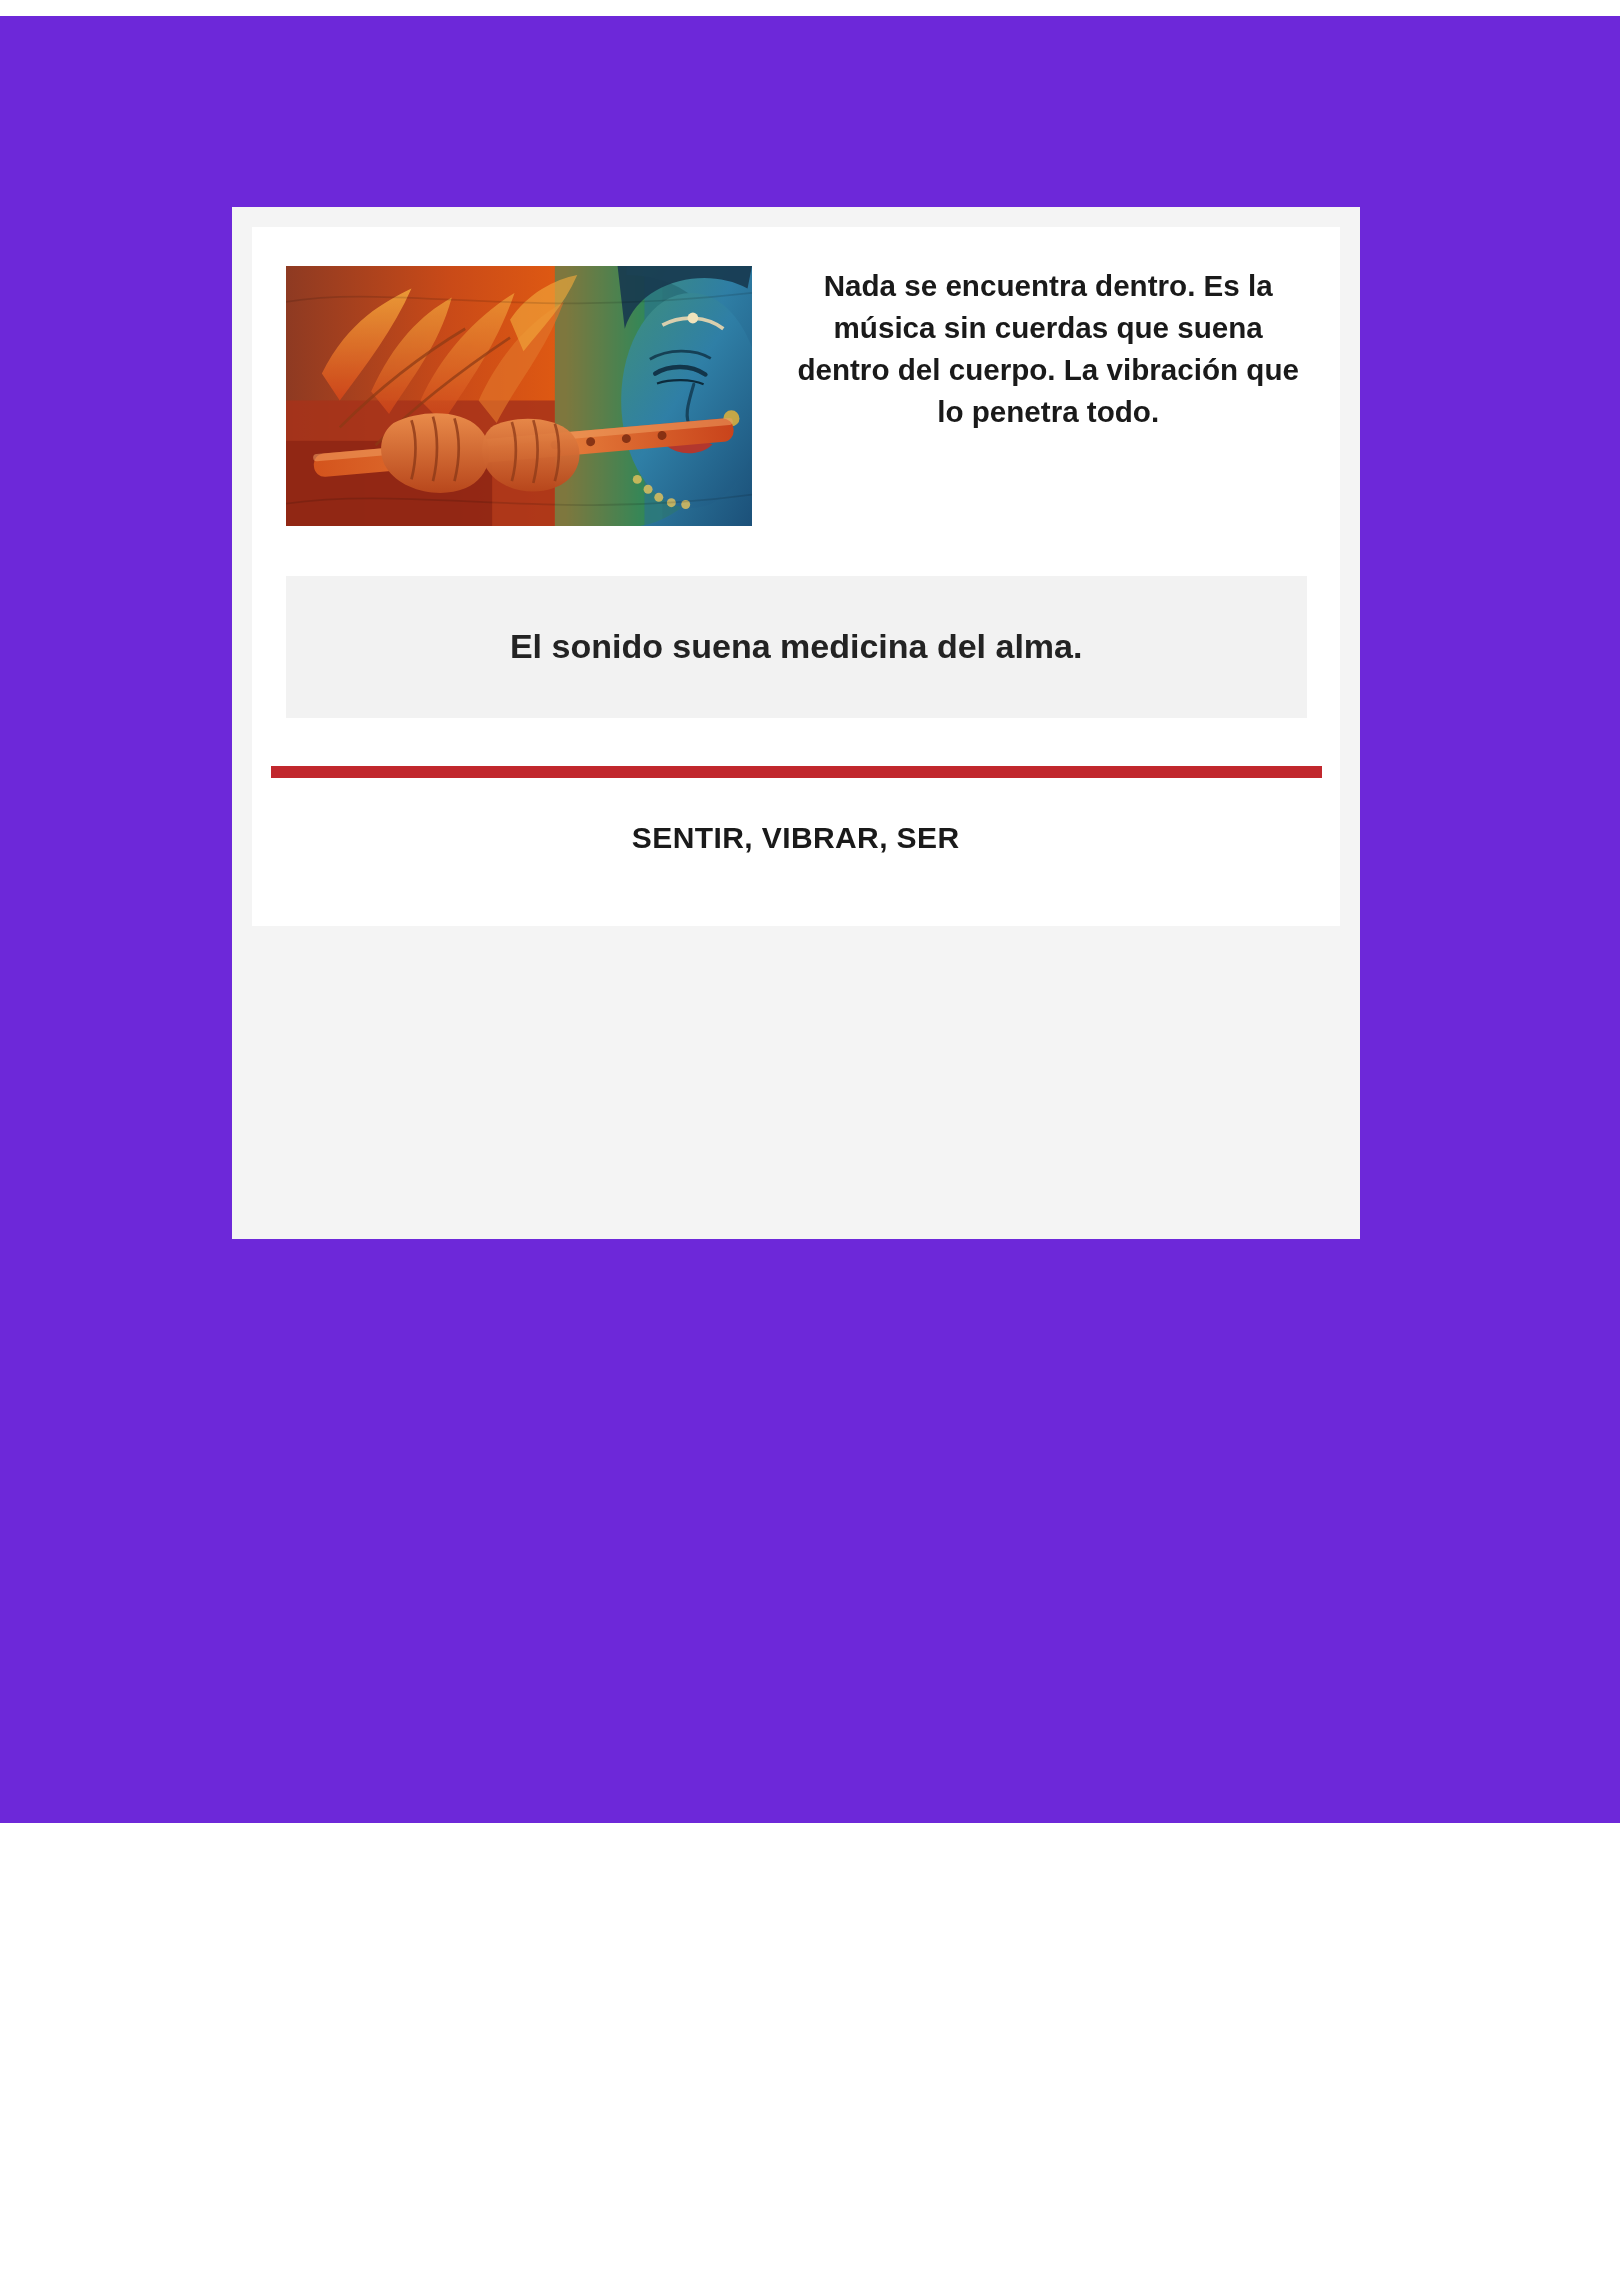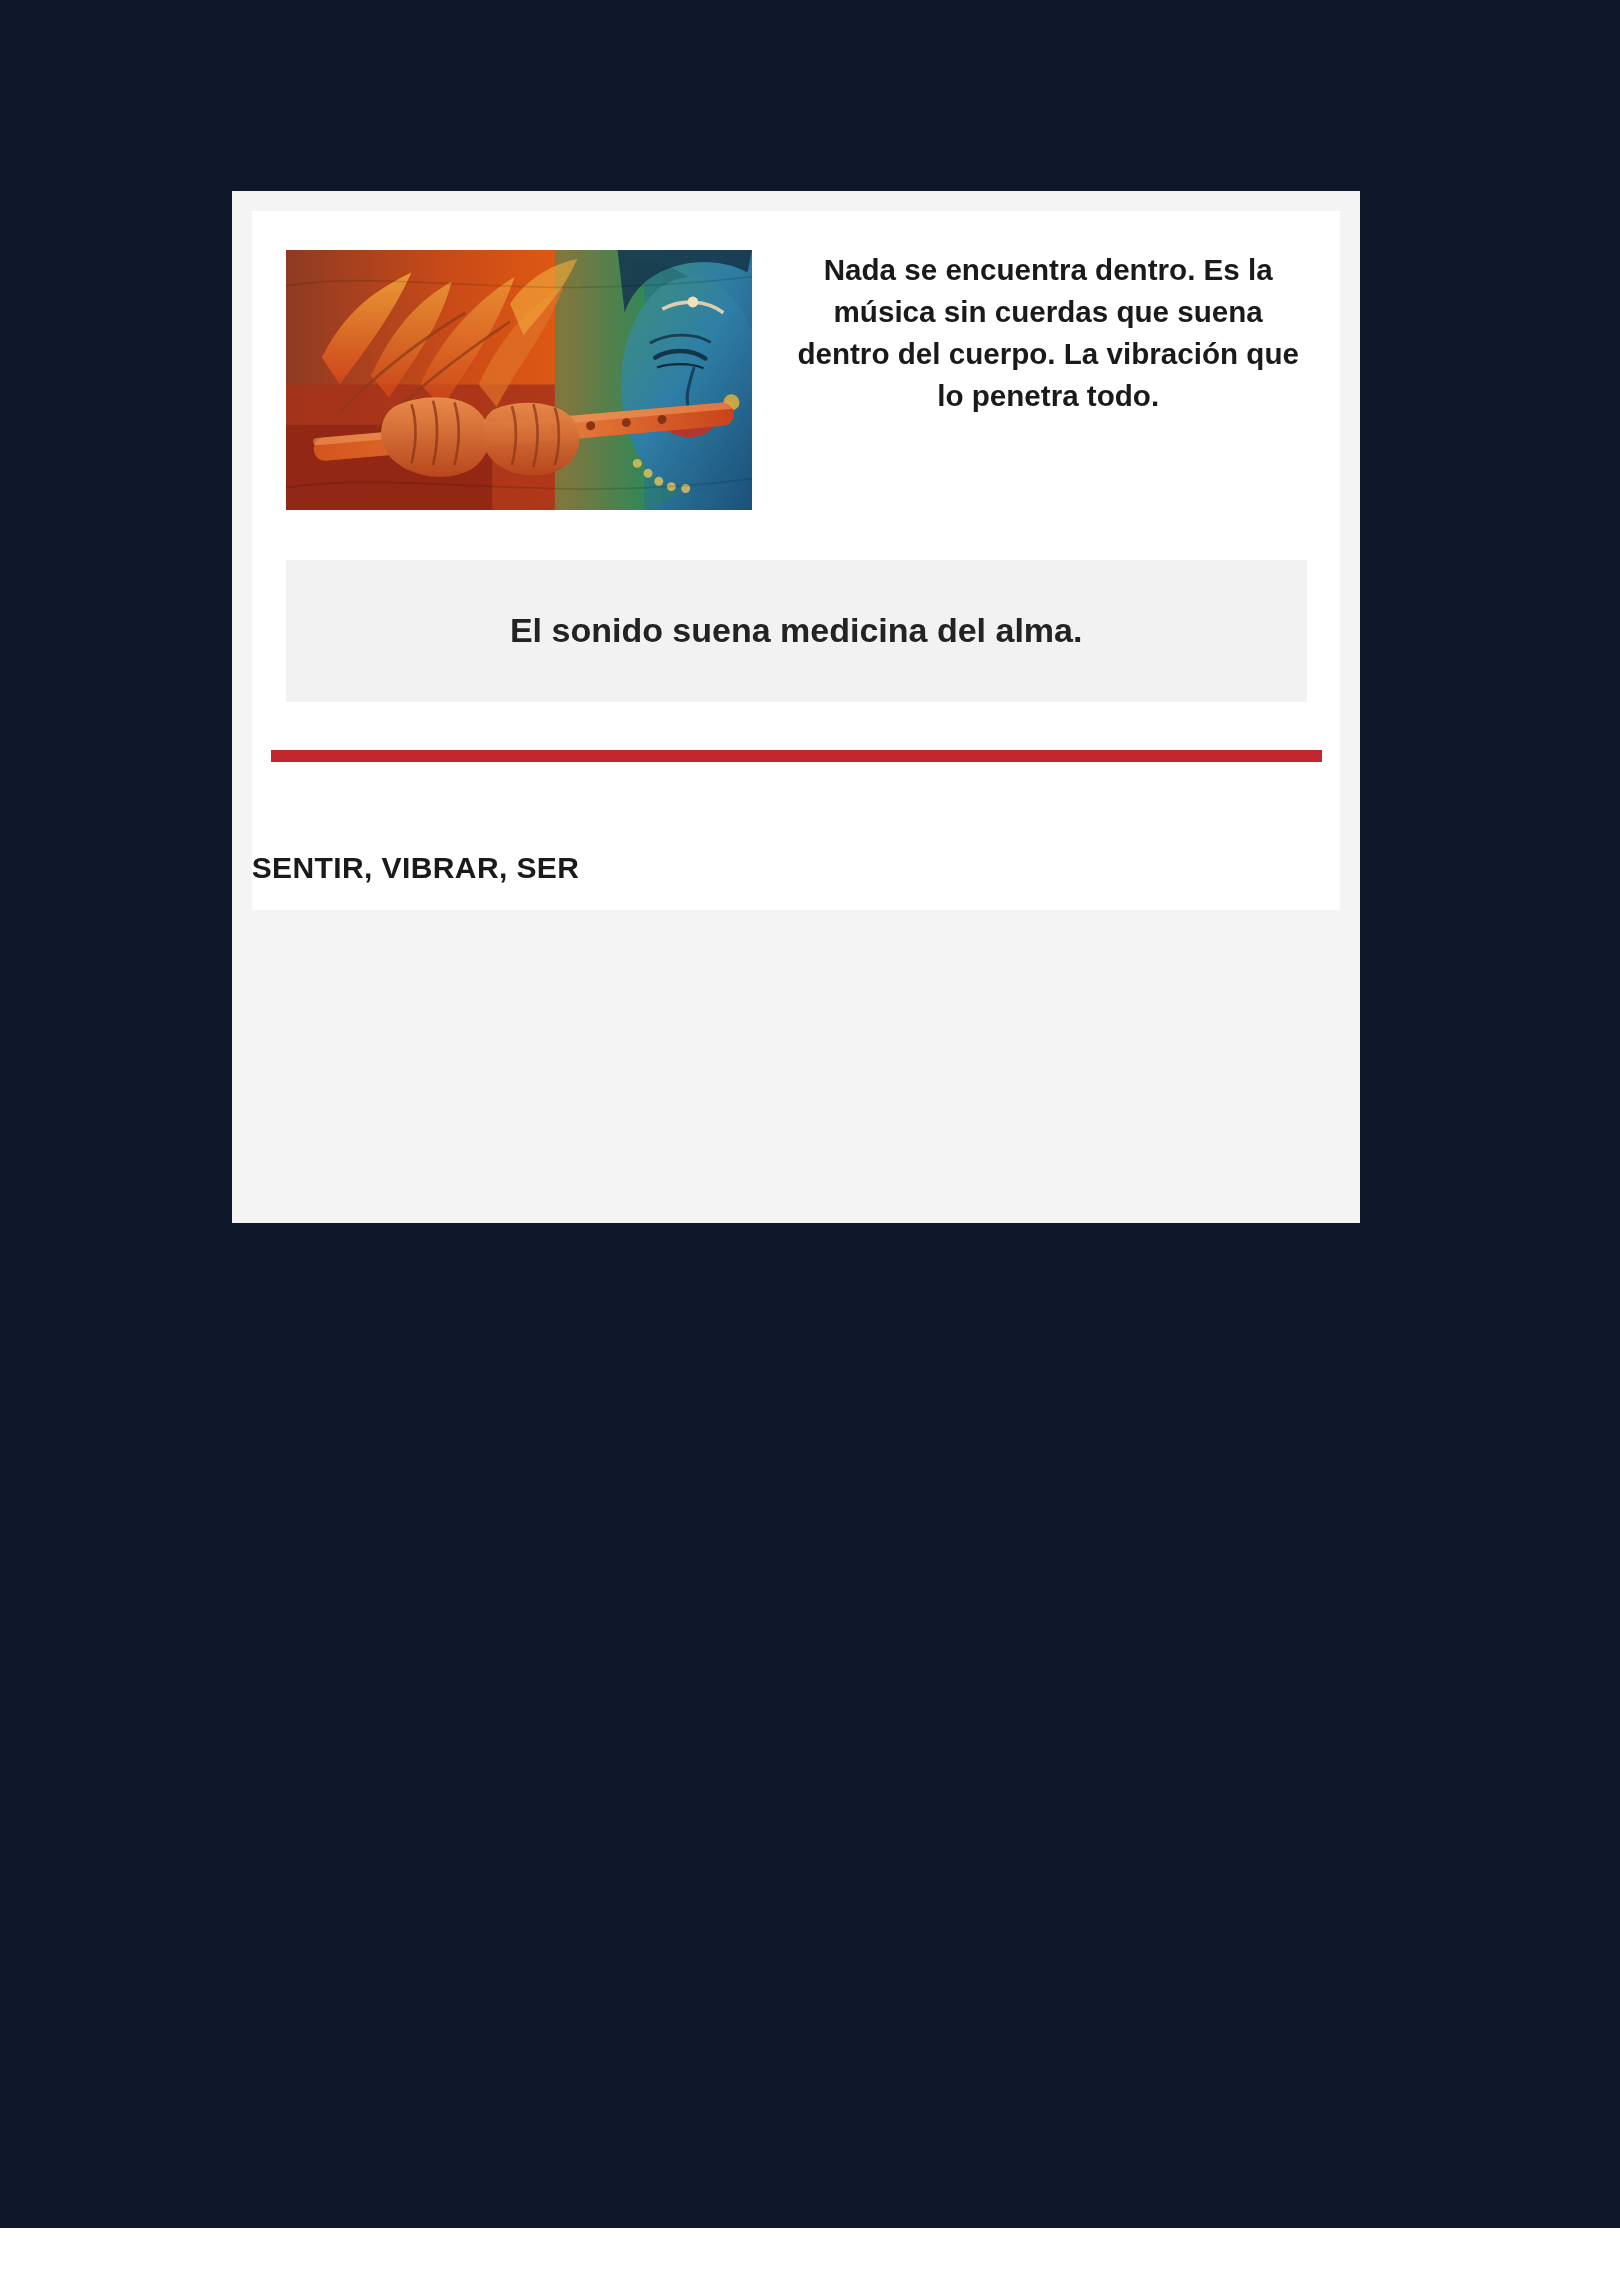--- a/index.html
+++ b/index.html
@@ -5,23 +5,24 @@
   html, body {
     margin: 0;
     padding: 0;
     background: #ffffff;
     font-family: "Liberation Sans", sans-serif;
   }
 
   .page {
     position: relative;
     width: 1620px;
-    height: 2228px;
-    background: #0f172a;
+    height: 1807px;
+    background: #6d28d9;
     overflow: hidden;
+    margin-top: 16px;
   }
 
   
   .outer-column {
     position: absolute;
     left: 232px;
     top: 191px;
     width: 1128px;
     height: 1032px;
     background: #f4f4f4;
@@ -102,22 +103,23 @@
     top: 539px;
     width: 1051px;
     height: 12.5px;
     background: #c1272d;
   }
 
   
   .tagline {
     position: absolute;
     left: 0;
-    top: 640px;
+    top: 594px;
     width: 100%;
+    text-align: center;
     font-size: 30px;
     font-weight: bold;
     letter-spacing: 0.4px;
     color: #1a1a1a;
   }
 </style>
 </head>
 <body>
 
 <div class="page">

